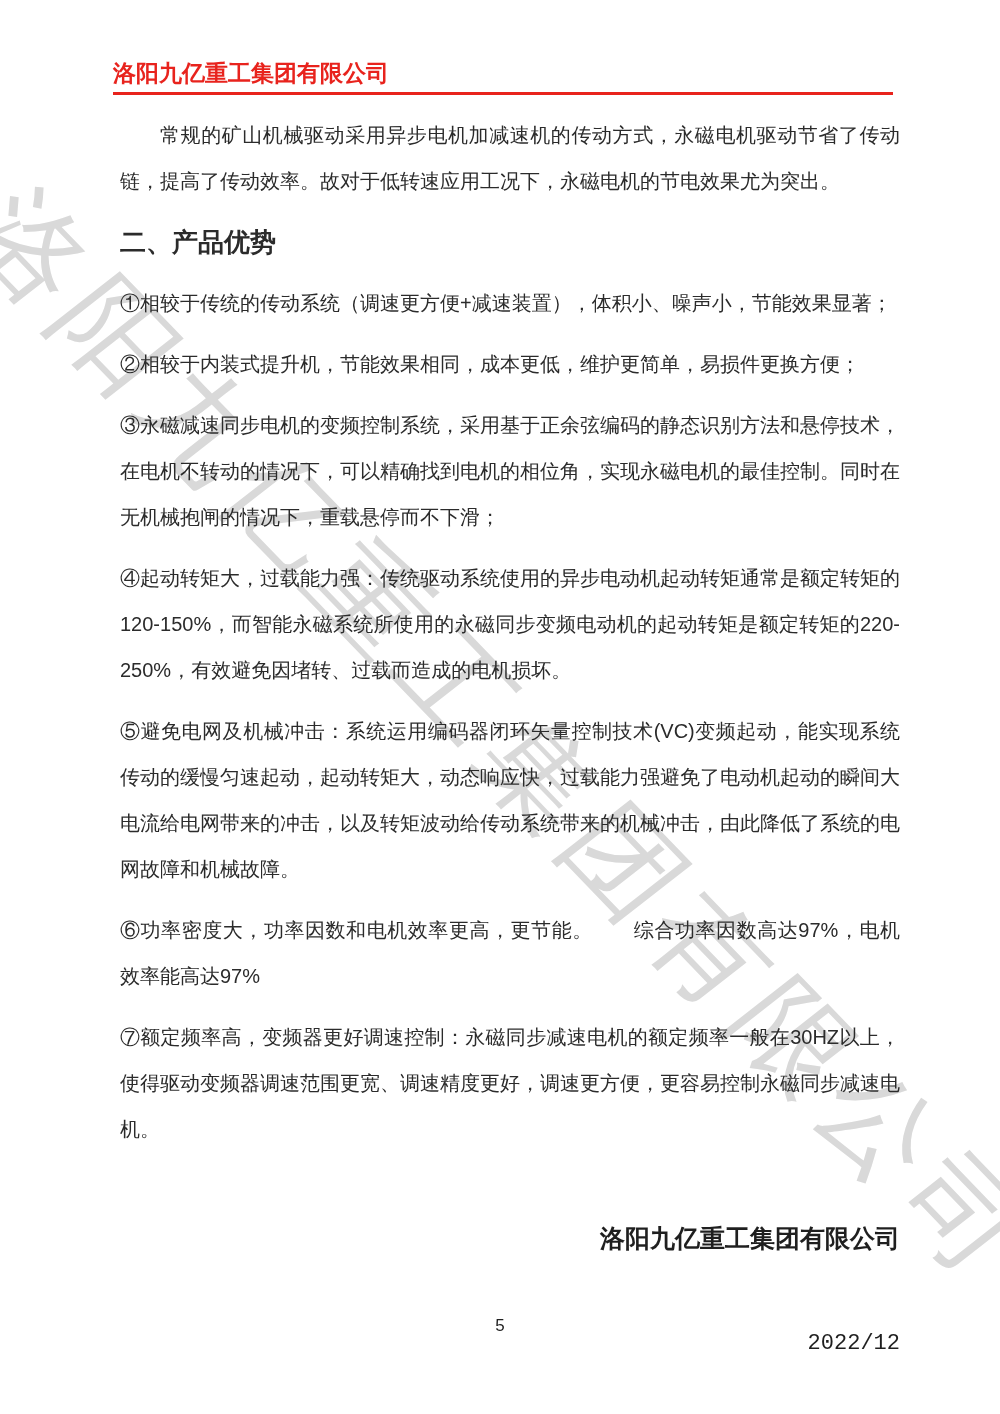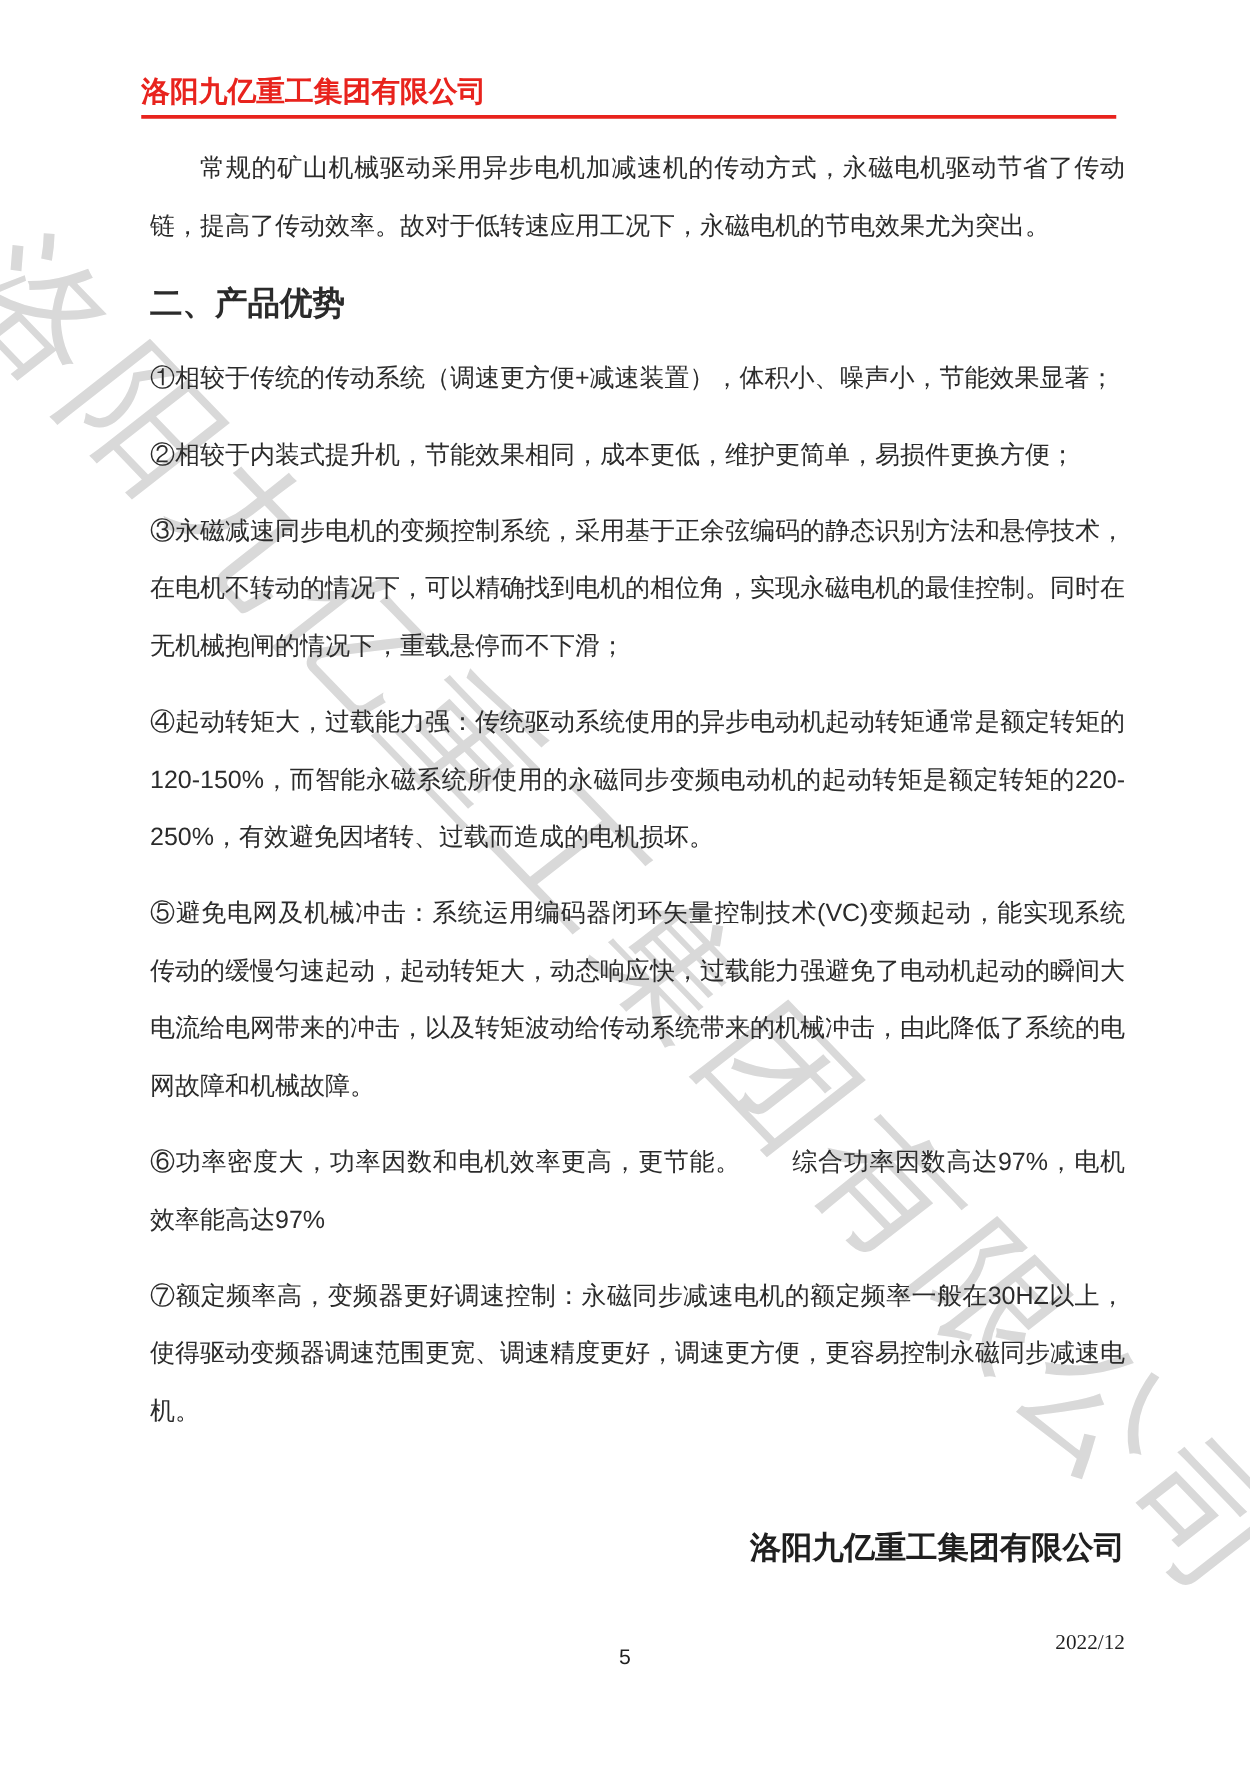--- a/index.html
+++ b/index.html
@@ -71,24 +71,24 @@
   }
   .signature {
     margin-top: 68px;
     text-align: right;
     font-weight: bold;
     font-size: 25px;
     line-height: 36px;
     color: #1f1f1f;
   }
   .doc-date {
-    margin-top: 41px;
+    margin-top: 71px;
     text-align: right;
-    font-family: Liberation Serif, serif;
-    font-size: 17px;
+    font-family: Liberation Mono, monospace;
+    font-size: 22px;
     line-height: 34px;
     color: #1f1f1f;
   }
   .page-number {
     position: absolute;
     left: 0;
     width: 100%;
     top: 1316px;
     text-align: center;
     font-size: 17px;

